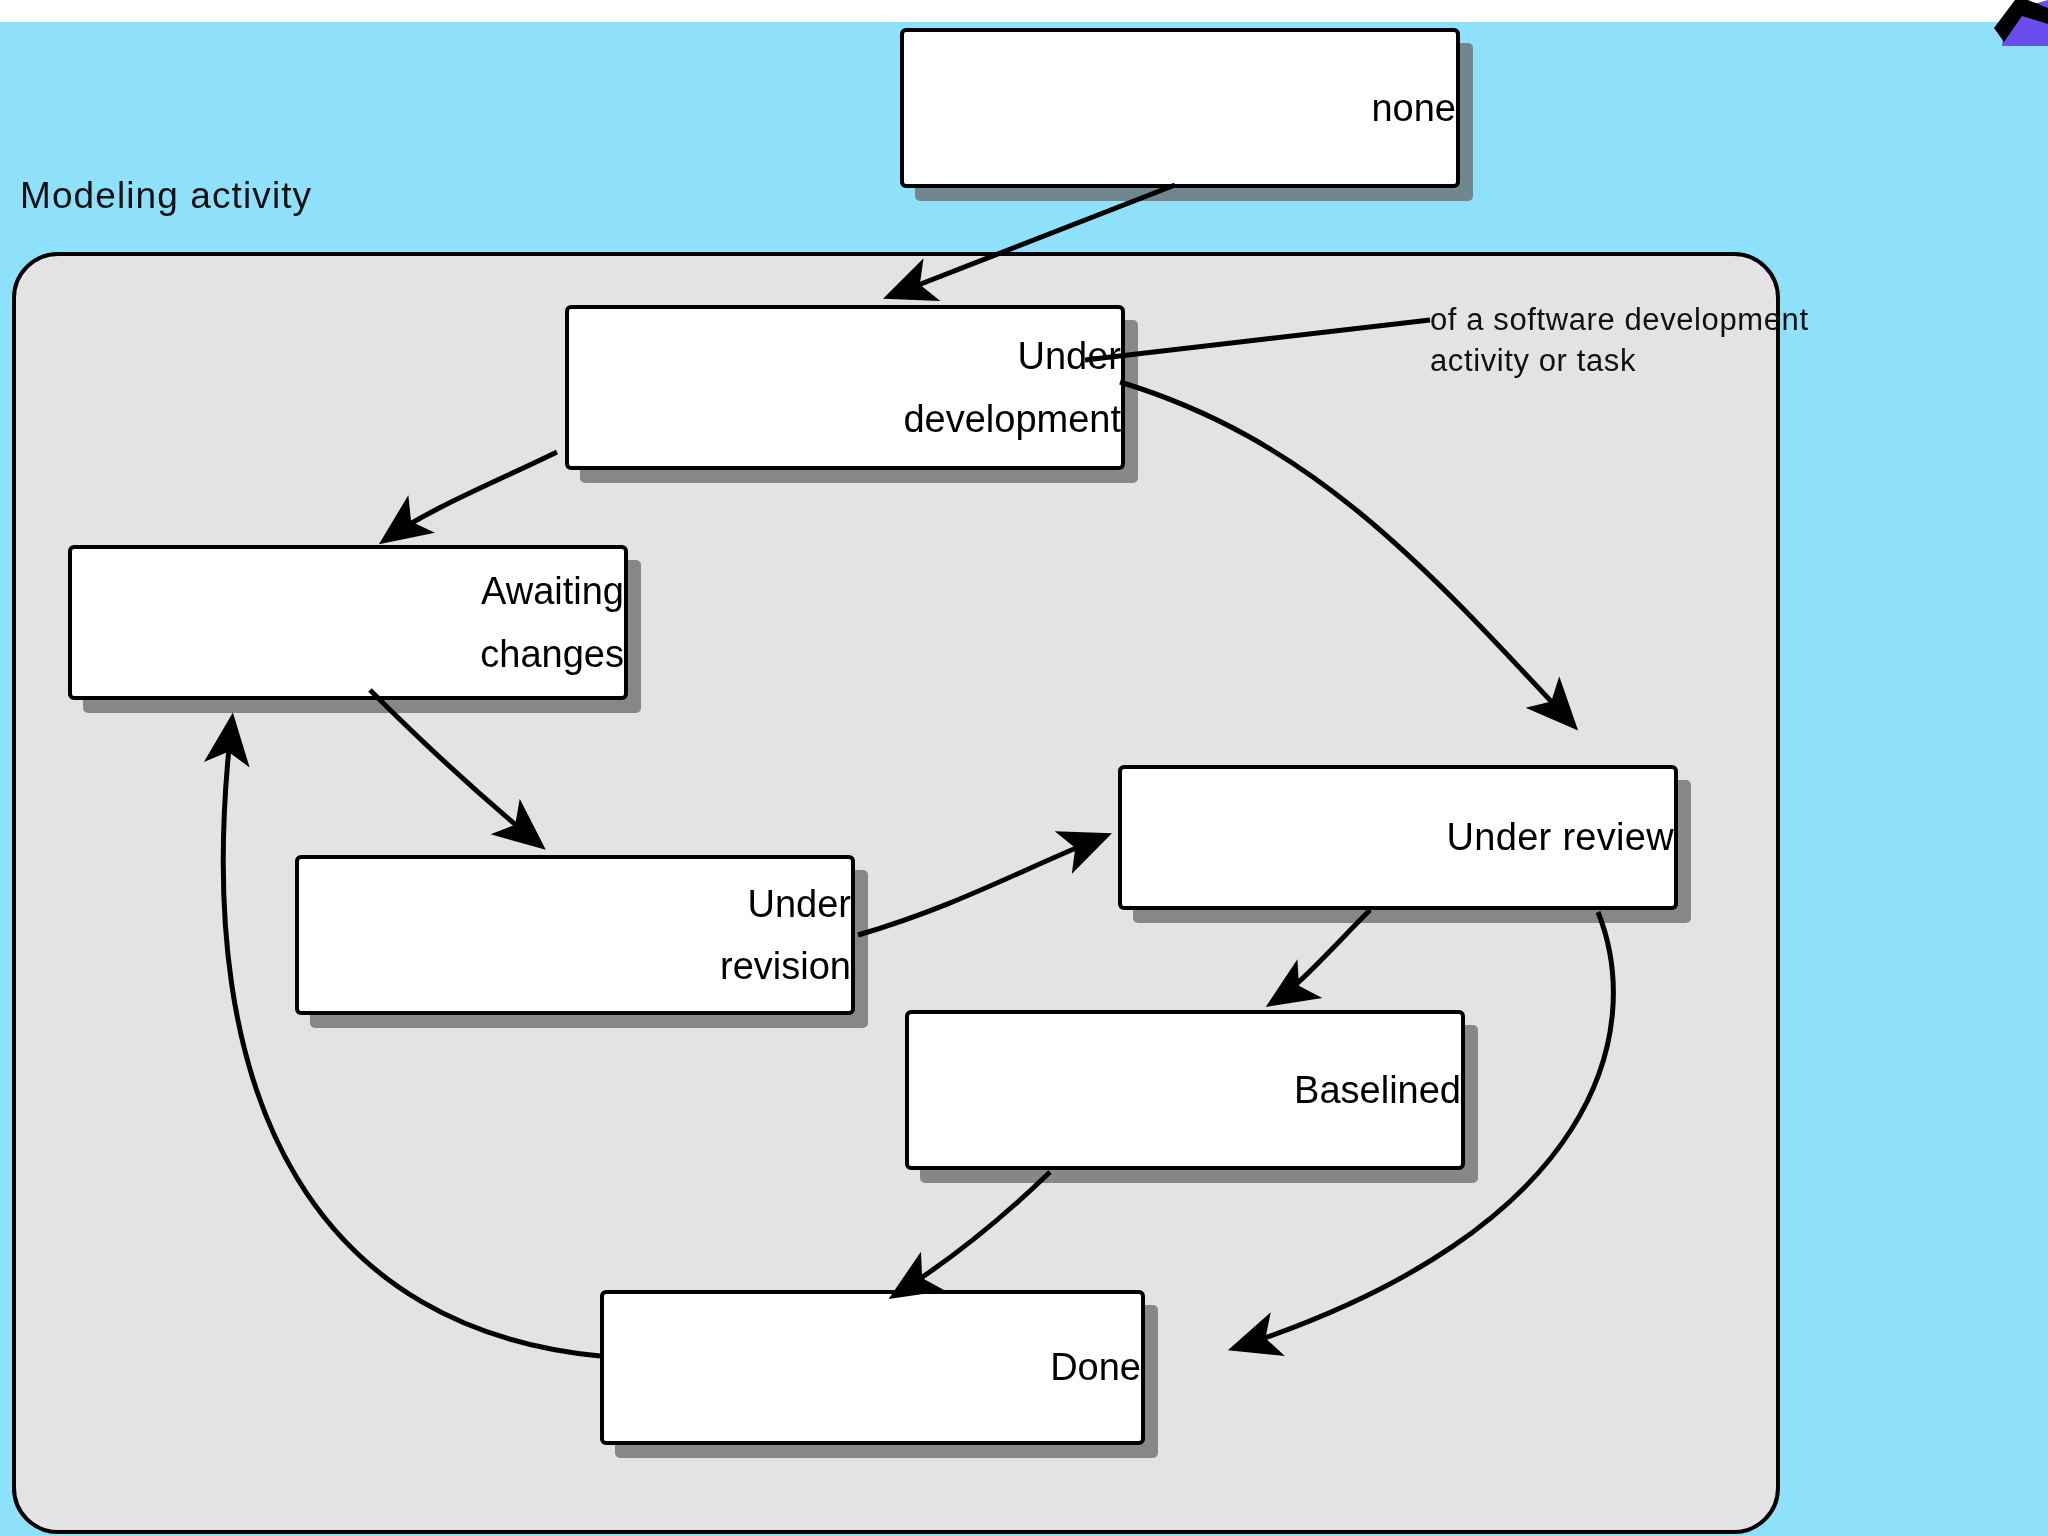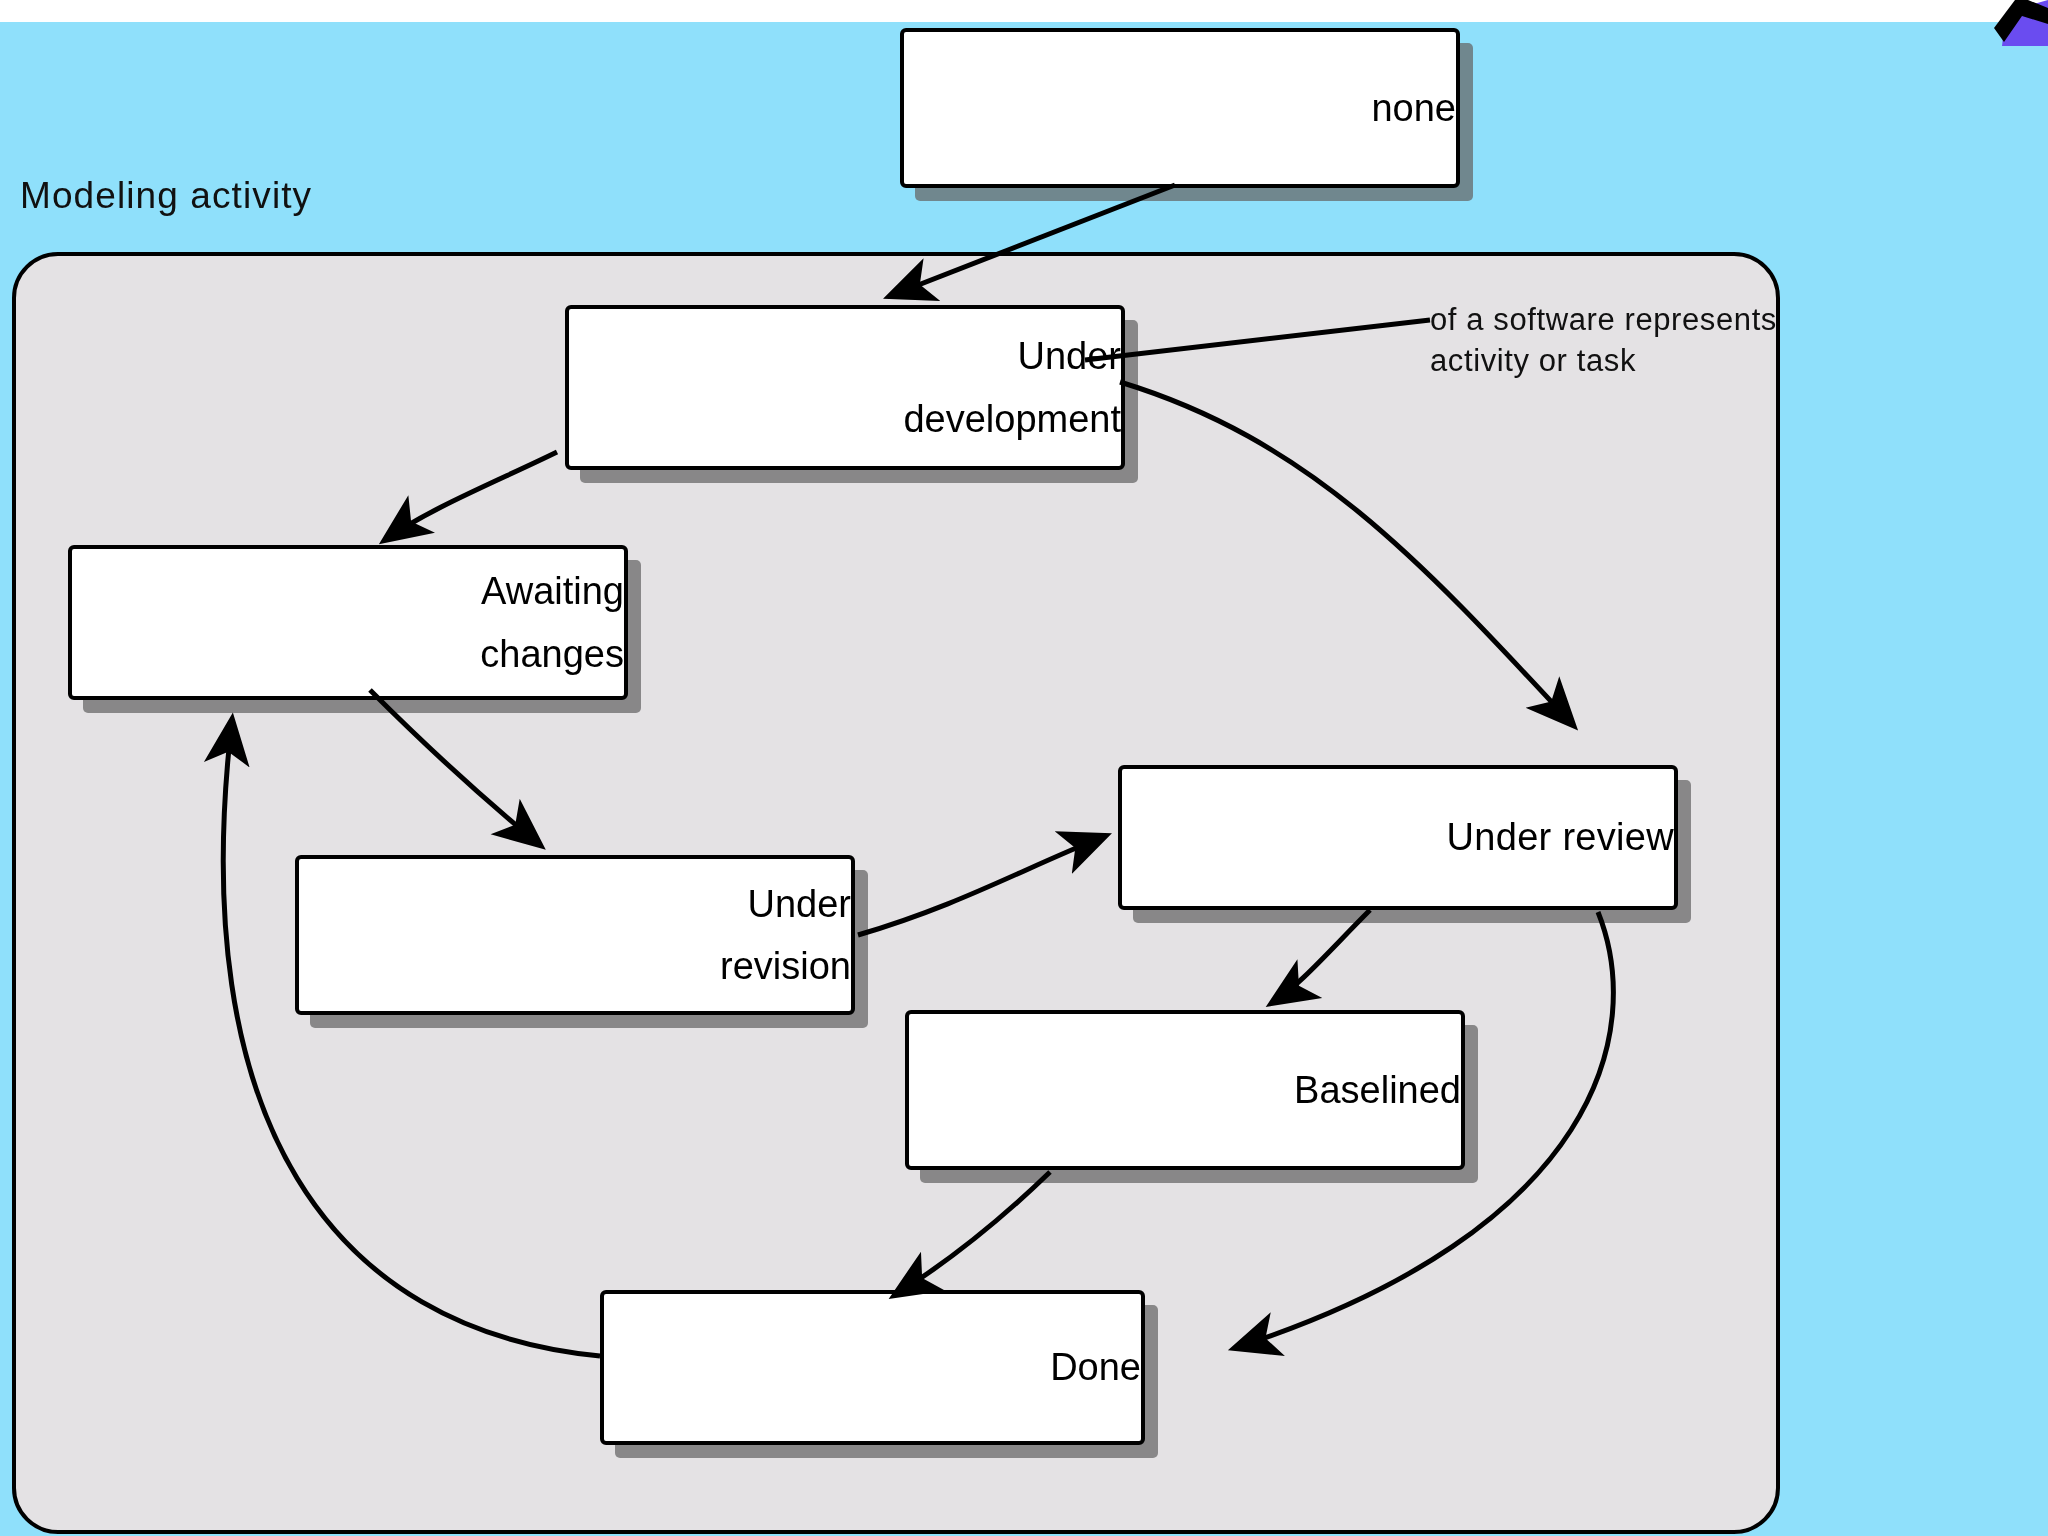--- a/index.html
+++ b/index.html
@@ -171,17 +171,17 @@
 
   <div class="state-node wide" style="left:1118px; top:765px; width:560px; height:145px;">
     <div class="state-label">Under review</div>
   </div>
 
   <div class="state-node" style="left:600px; top:1290px; width:545px; height:155px;">
     <div class="state-label">Done</div>
   </div>
 
   <div class="annotation">
-    <div>of a software represents</div>
+    <div>of a software development</div>
     <div>activity or task</div>
   </div>
 
 </div>
 
 </body></html>

